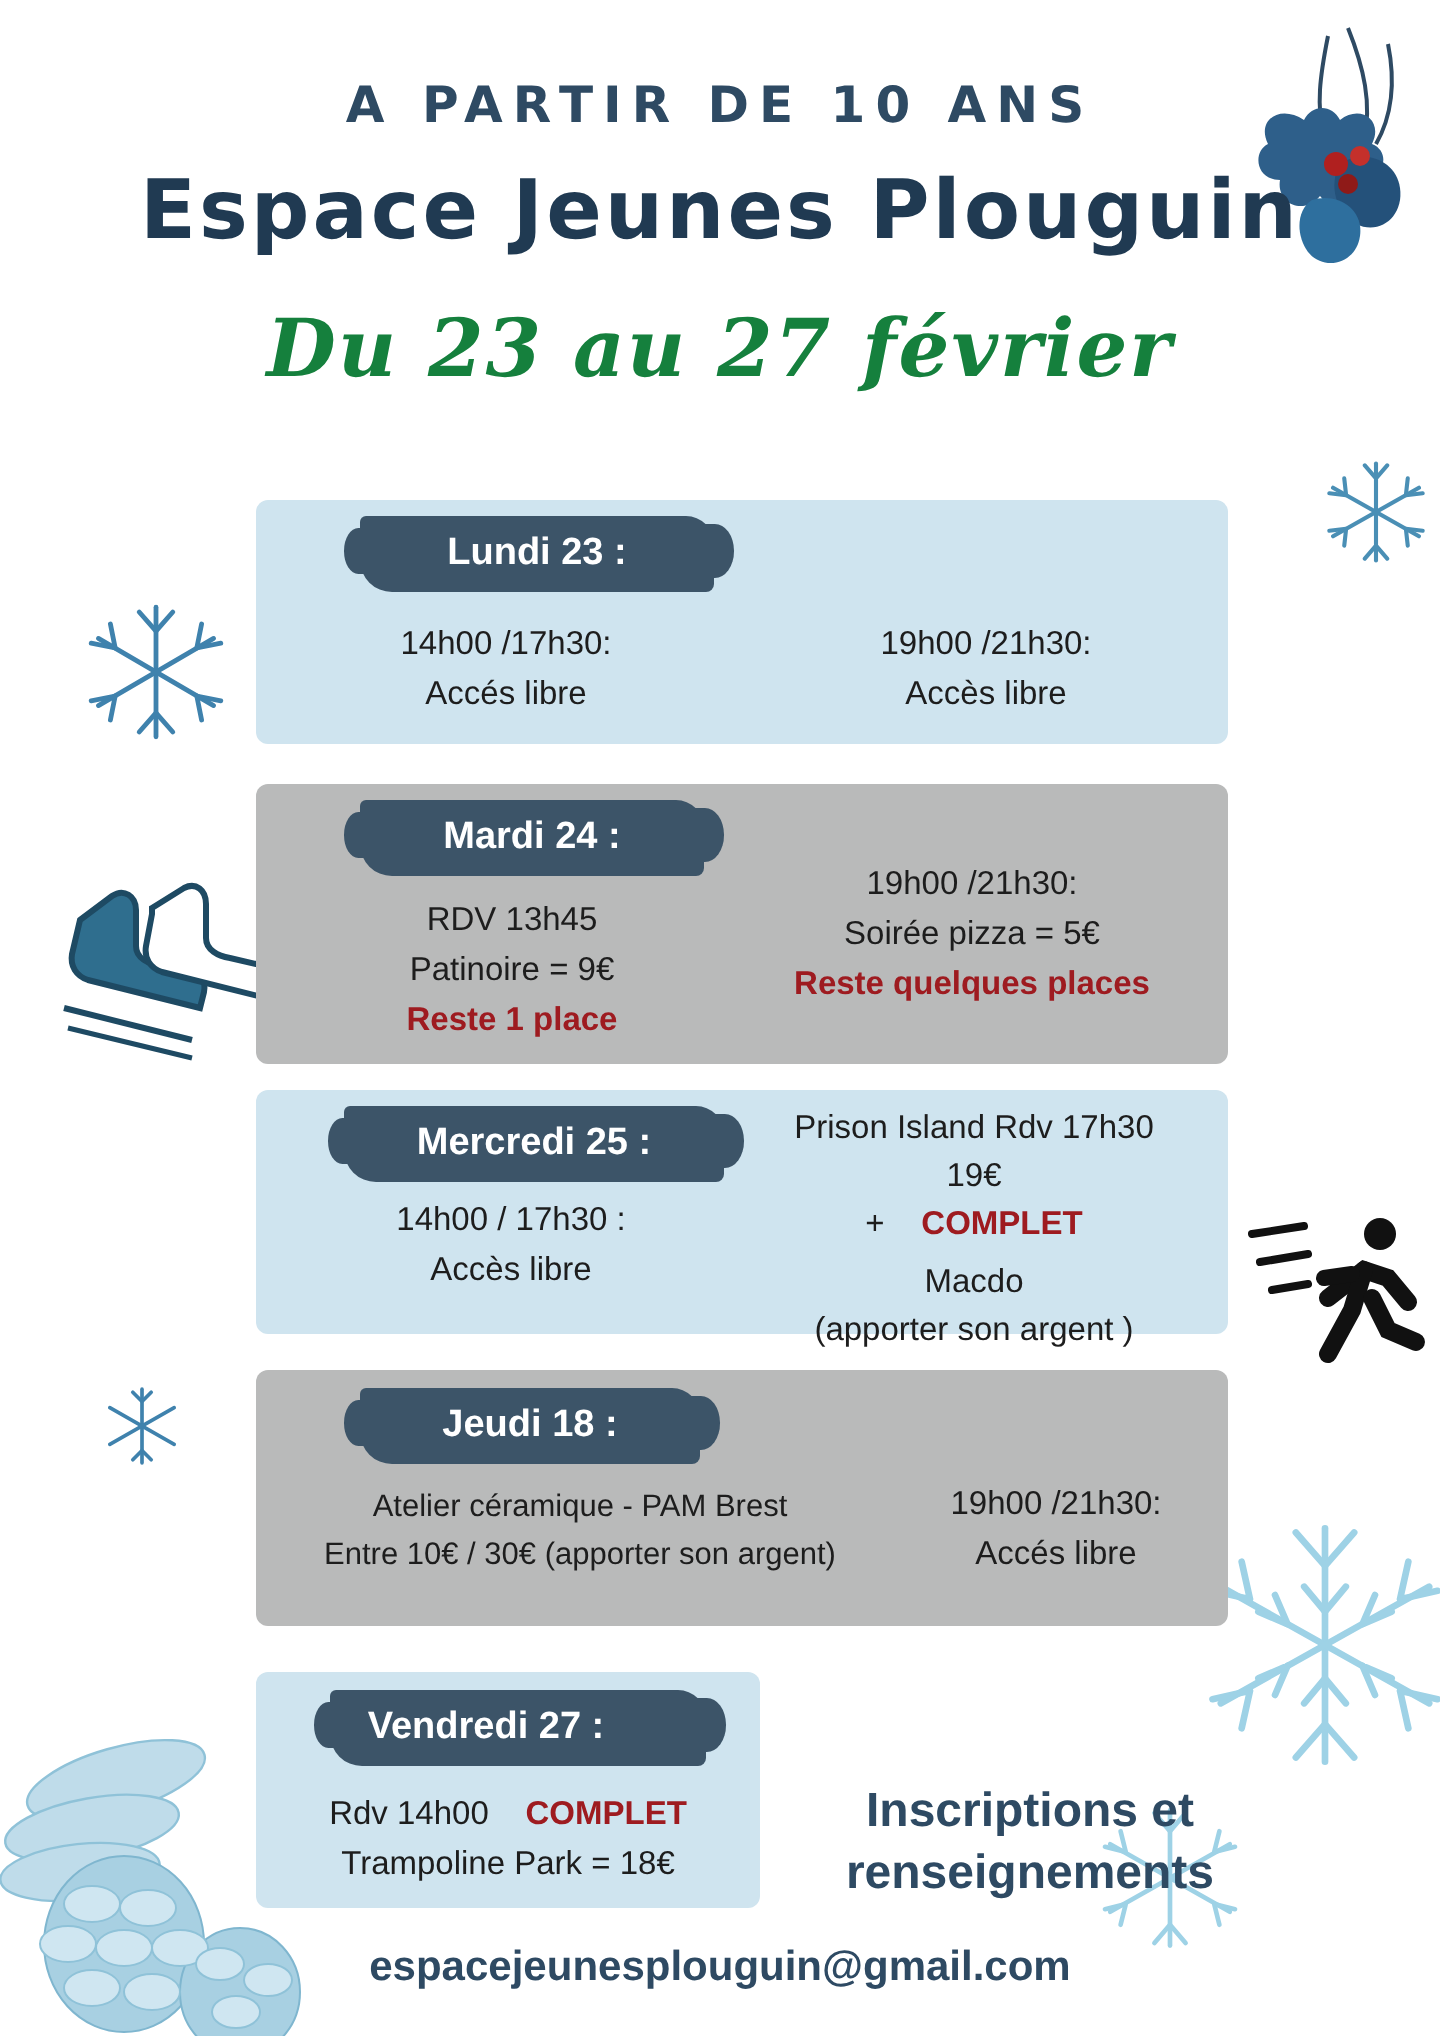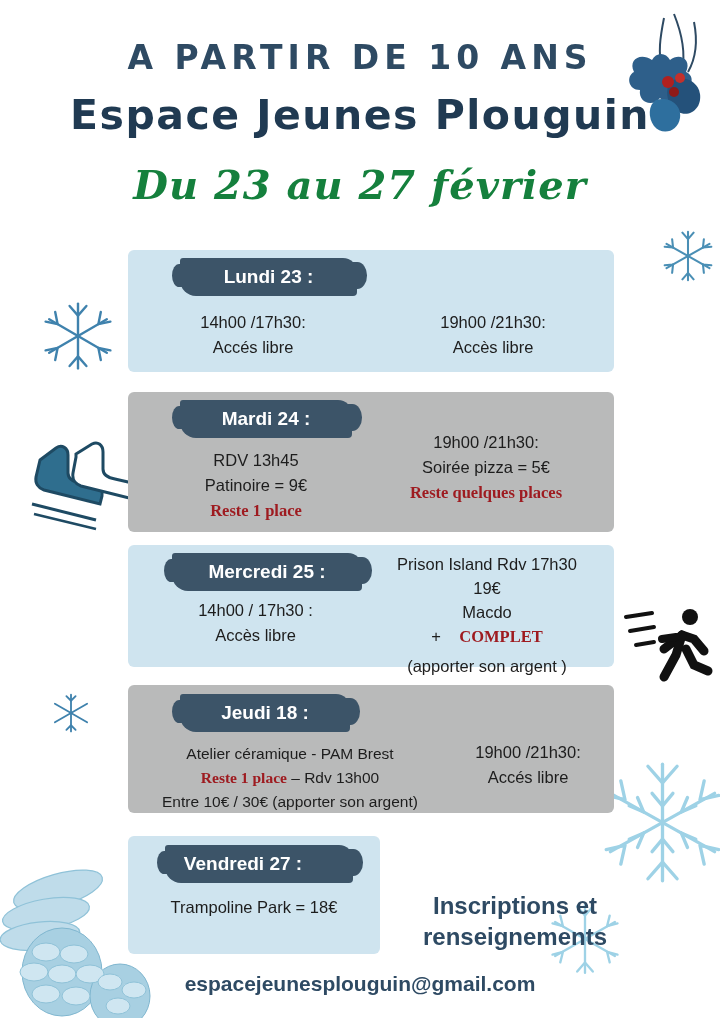--- a/index.html
+++ b/index.html
@@ -18,21 +18,21 @@
 
   .snowflake { position:absolute; }
   .snowflake svg { display:block; }
 
   
   .header { position:absolute; top:0; left:0; width:720px; }
   .kicker {
     text-align:center;
     font-family:"DejaVu Sans", sans-serif;
     font-weight:bold;
-    font-size:33px;
+    font-size:25px;
     letter-spacing:5px;
     color:#2e4a63;
     margin-top:38px;
   }
   .title {
     text-align:center;
     font-family:"DejaVu Sans", sans-serif;
     font-weight:bold;
     font-size:41px;
     letter-spacing:1.5px;
@@ -91,21 +91,21 @@
     border-radius:60% 0 0 60% / 50% 0 0 50%;
   }
 
   .col {
     position:absolute;
     text-align:center;
     color:#1d1d1d;
     font-size:16.5px;
     line-height:25px;
   }
-  .col .red { color:#9e1b20; font-weight:bold;font-family:Liberation Serif, serif; }
+  .col .red { color:#9e1b20; font-weight:bold; }
 
   
   .footer-title {
     position:absolute;
     color:#2e4a63;
     font-weight:bold;
     font-size:24px;
     line-height:31px;
     text-align:center;
   }
@@ -288,49 +288,49 @@
 <div class="day blue" style="top:545px; left:128px; width:486px; height:122px;"></div>
 <div class="brush" style="top:553px; left:172px; width:190px; height:38px;"></div>
 <div class="daylabel" style="top:553px; left:172px; width:190px;">Mercredi 25 :</div>
 <div class="col" style="top:598px; left:148px; width:215px;">
   <div>14h00 / 17h30 :</div>
   <div>Accès libre</div>
 </div>
 <div class="col" style="top:552px; left:363px; width:248px; line-height:24px;">
   <div>Prison Island Rdv 17h30</div>
   <div>19€</div>
-  <div>Macdo</div>
   <div>
     <span>+</span>
     &nbsp;&nbsp;<span class="red" style="font-size:0;">+   COMPLET</span>
     <span class="red">COMPLET</span>
   </div>
+  <div>Macdo</div>
   <div>(apporter son argent )</div>
 </div>
 
 <div class="day grey" style="top:685px; left:128px; width:486px; height:128px;"></div>
 <div class="brush" style="top:694px; left:180px; width:170px; height:38px;"></div>
 <div class="daylabel" style="top:694px; left:180px; width:170px;">Jeudi 18 :</div>
 <div class="col" style="top:742px; left:130px; width:320px; font-size:15.5px; line-height:24px;">
   <div>Atelier céramique - PAM Brest</div>
-  <div>
-    <span class="red">Reste 1 place</span>
-    <span> – Rdv 13h00</span>
-  </div>
   <div>Entre 10€ / 30€ (apporter son argent)</div>
 </div>
 <div class="col" style="top:740px; left:448px; width:160px;">
   <div>19h00 /21h30:</div>
   <div>Accés libre</div>
 </div>
 
 <div class="day blue" style="top:836px; left:128px; width:252px; height:118px;"></div>
 <div class="brush" style="top:845px; left:165px; width:188px; height:38px;"></div>
 <div class="daylabel" style="top:845px; left:149px; width:188px;">Vendredi 27 :</div>
 <div class="col" style="top:895px; left:118px; width:272px;">
+  <div>
+    <span>Rdv 14h00</span>
+    &nbsp;&nbsp;&nbsp;<span class="red">COMPLET</span>
+  </div>
   <div>Trampoline Park = 18€</div>
 </div>
 
 <div class="footer-title" style="top:890px; left:390px; width:250px;">
   <div>Inscriptions et</div>
   <div>renseignements</div>
 </div>
 <div class="footer-mail" style="top:972px;">espacejeunesplouguin@gmail.com</div>
 
 </body></html>

